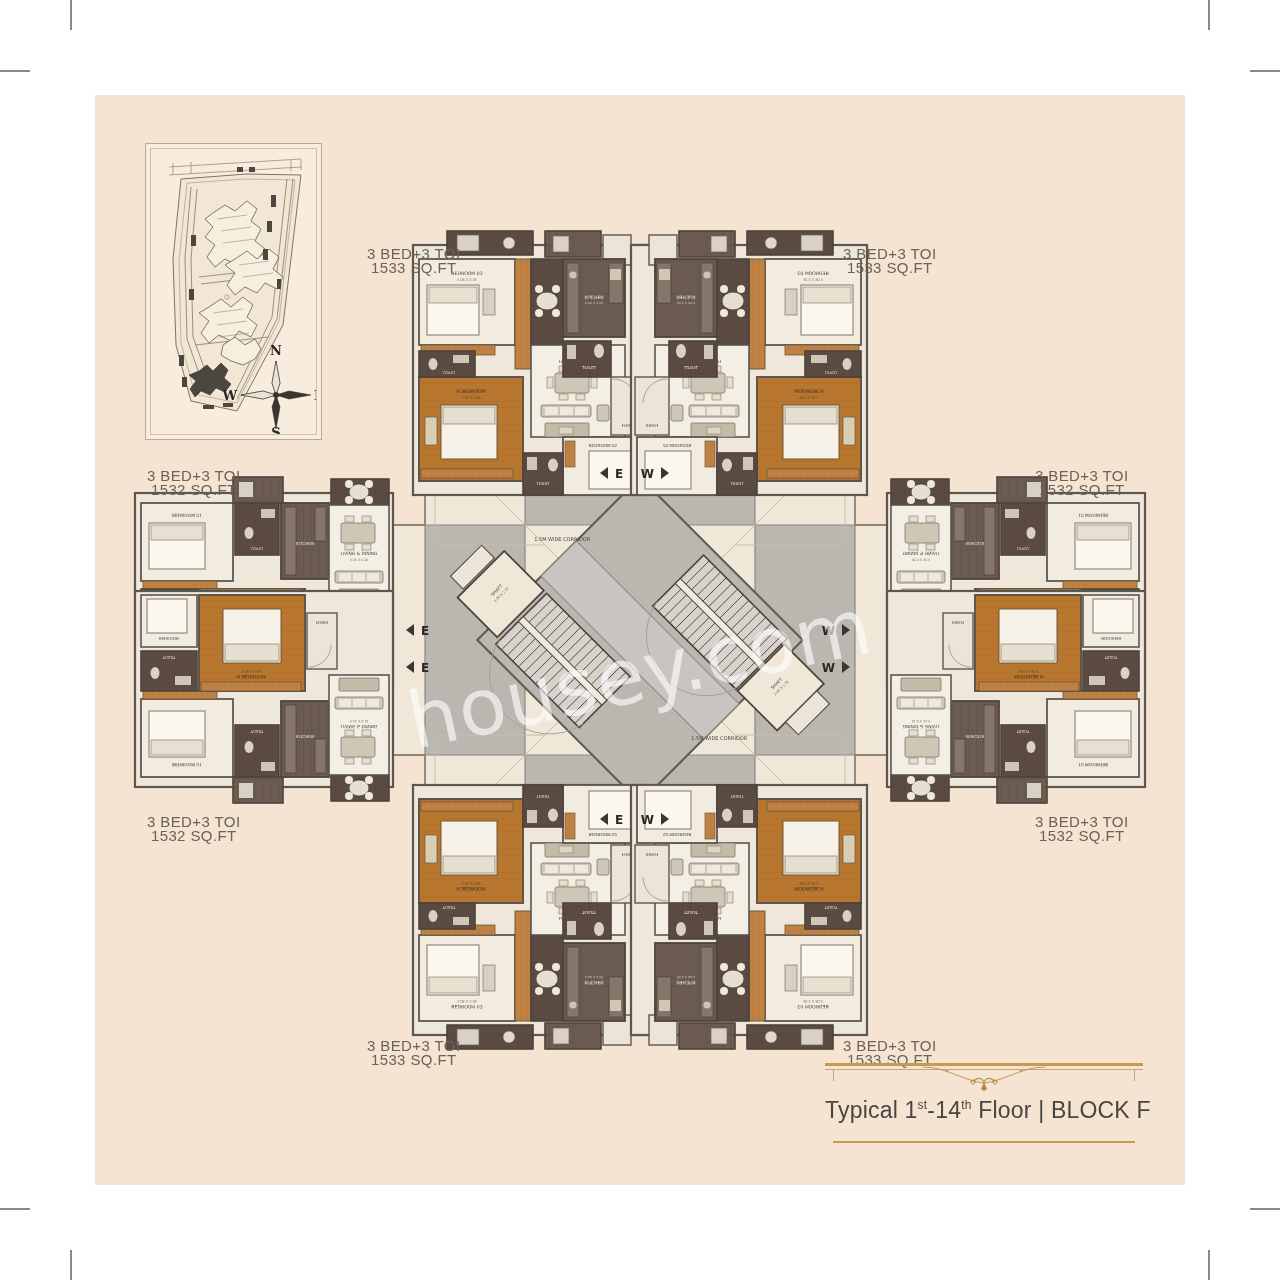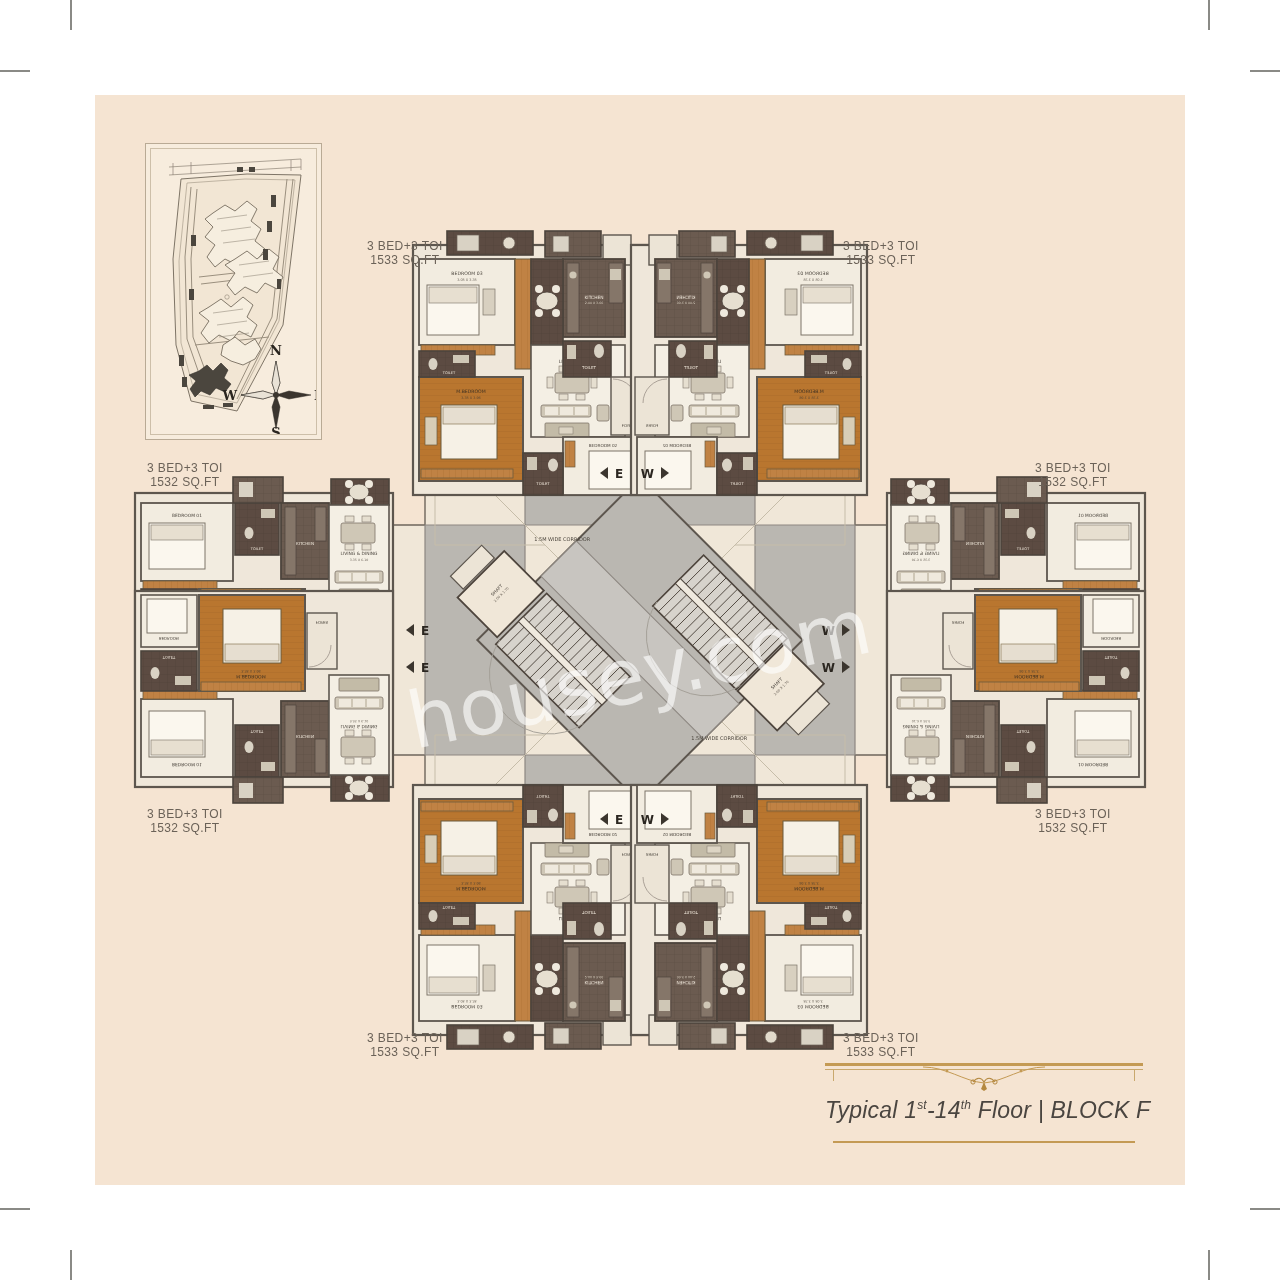--- a/index.html
+++ b/index.html
@@ -13,39 +13,39 @@
   
   #keyplan{position:absolute;left:50px;top:48px;width:175px;height:295px;background:#f7ecdd;border:1px solid #b9aa95;}
   #keyplan .inner{position:absolute;left:4px;top:4px;right:4px;bottom:4px;border:1px solid #cdbfa9;overflow:hidden;}
   .kp-svg{position:absolute;left:0;top:0;}
 
   
   #plan{position:absolute;left:0;top:0;width:1090px;height:1090px;}
   .planlayer{position:absolute;left:0;top:0;}
 
   
-  .ulabel{position:absolute;color:#6b6258;font-size:12px;line-height:14px;letter-spacing:.4px;white-space:nowrap;}
+  .ulabel{position:absolute;color:#6b6258;font-size:15px;line-height:14px;letter-spacing:.4px;white-space:nowrap;margin-top:8px;}
   .ulabel .l2{display:block;}
   .ta-c{text-align:center;}
 
   
   #watermark{position:absolute;left:315px;top:530px;width:500px;height:150px;
     color:rgba(255,255,255,.62);font-size:78px;letter-spacing:1px;
     font-family:"DejaVu Sans",sans-serif;transform:rotate(-12deg);pointer-events:none;}
 
   
   #titleplate{position:absolute;left:730px;top:968px;width:318px;height:90px;}
   #tp-top{position:absolute;left:0;top:0;width:100%;height:3px;background:#c49a54;}
   #tp-top2{position:absolute;left:0;top:6px;width:100%;height:1px;background:#c9a86d;}
   #tp-bot{position:absolute;left:8px;top:78px;width:302px;height:2px;background:#c49a54;}
   #tp-l{position:absolute;left:8px;top:6px;width:1px;height:12px;background:#c9a86d;}
   #tp-r{position:absolute;left:309px;top:6px;width:1px;height:12px;background:#c9a86d;}
   #tp-orn{position:absolute;left:96px;top:2px;width:126px;height:26px;}
   #tp-text{position:absolute;left:0;top:34px;width:306px;text-align:right;color:#4a4540;
-    font-size:23px;letter-spacing:.2px;white-space:nowrap;font-style:italic;}
+    font-size:23px;letter-spacing:.2px;white-space:nowrap;}
   #tp-text sup{font-size:12px;vertical-align:super;}
 </style>
 </head>
 <body>
 
 <div id="page">
 
   <div class="cropmark cm-v" style="left:70px;top:0px;"></div>
   <div class="cropmark cm-h" style="left:0px;top:70px;"></div>
   <div class="cropmark cm-v" style="left:1208px;top:0px;"></div>

